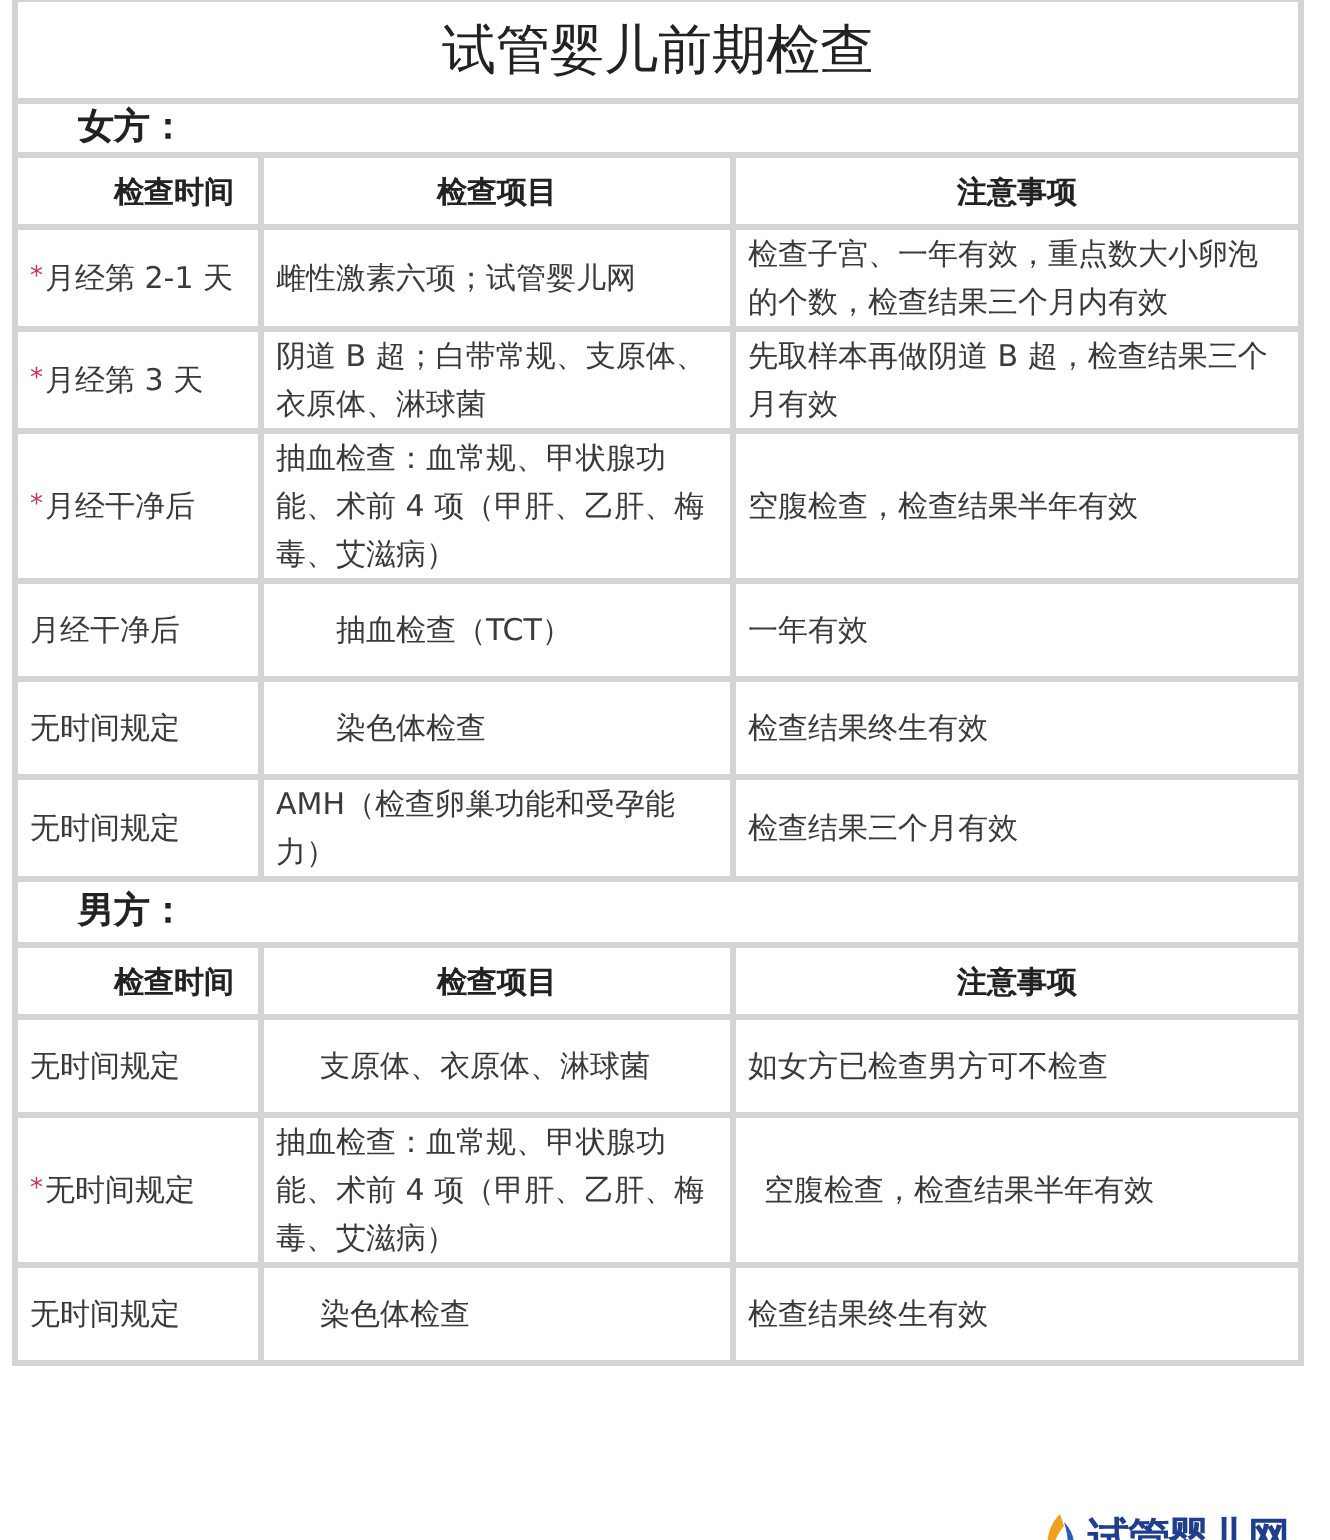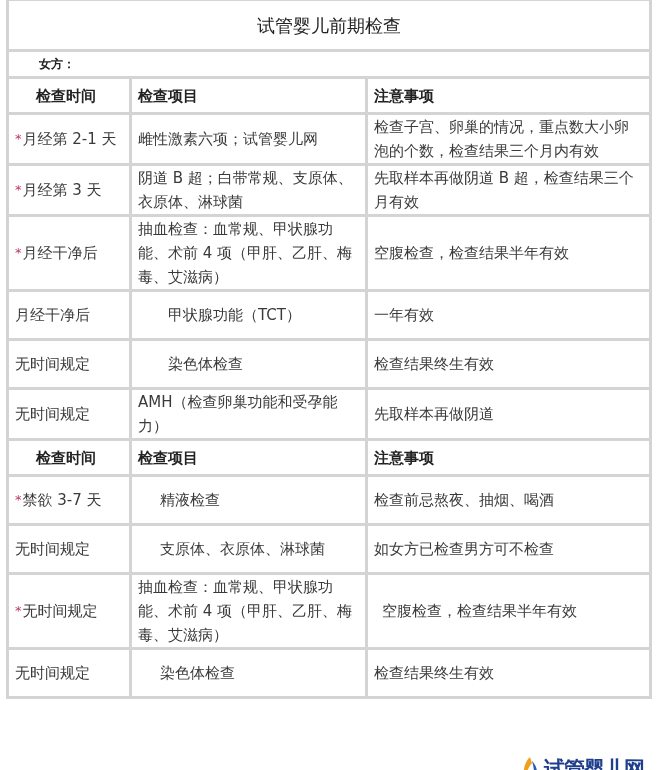--- a/index.html
+++ b/index.html
@@ -26,37 +26,38 @@
     line-height: 24px;
     vertical-align: middle;
     color: #3a3a3a;
   }
   col.c1 { width: 123px; }
   col.c2 { width: 236px; }
   col.c3 { width: 284px; }
   .title-cell {
     height: 46px;
     text-align: center;
-    font-size: 18px;
+    font-size: 27px;
     color: #222;
     padding-top: 2px;
   }
   .section-cell {
     height: 22px;
     font-weight: bold;
-    font-size: 12px;
+    font-size: 18px;
     padding-left: 30px;
     color: #222;
   }
   .hdr td {
     height: 33px;
     font-weight: bold;
+    text-align: center;
     color: #222;
   }
-  .hdr td.h1 { text-align: center; padding-right: 12px; }
+  .hdr td.h1 { text-align: right; padding-right: 12px; }
   .star { color: #c0395a; font-size: 13px; vertical-align: top; margin-right: 1px; }
   .indent { padding-left: 36px; }
   .indent2 { padding-left: 28px; }
   .r-two td { height: 48px; }
   .r-three td { height: 72px; margin-left: 44px; }
   .r-single td { height: 46px; }
   .watermark {
     position: absolute; left: 518px; top: 750px;
     width: 147px; height: 39px;
     display: flex; align-items: flex-end;
@@ -94,59 +95,57 @@
     </tr>
     <tr class="hdr">
       <td class="h1">检查时间</td>
       <td>检查项目</td>
       <td>注意事项</td>
     </tr>
 
     <tr class="r-two">
       <td><span class="star">*</span><span>月经第 2-1 天</span></td>
       <td>雌性激素六项；试管婴儿网</td>
-      <td>检查子宫、卵巢的情况，重点数大小卵泡的个数，检查结果三个月内有效</td>
+      <td>检查子宫、一年有效，重点数大小卵泡的个数，检查结果三个月内有效</td>
     </tr>
     <tr class="r-two">
       <td><span class="star">*</span><span>月经第 3 天</span></td>
       <td>阴道 B 超；白带常规、支原体、衣原体、淋球菌</td>
       <td>先取样本再做阴道 B 超，检查结果三个月有效</td>
     </tr>
     <tr class="r-three">
       <td><span class="star">*</span><span>月经干净后</span></td>
       <td>抽血检查：血常规、甲状腺功能、术前 4 项（甲肝、乙肝、梅毒、艾滋病）</td>
       <td>空腹检查，检查结果半年有效</td>
     </tr>
     <tr class="r-single">
       <td>月经干净后</td>
-      <td class="indent">甲状腺功能（TCT）</td>
+      <td class="indent">抽血检查（TCT）</td>
       <td>一年有效</td>
     </tr>
     <tr class="r-single">
       <td>无时间规定</td>
       <td class="indent">染色体检查</td>
       <td>检查结果终生有效</td>
     </tr>
     <tr class="r-two">
       <td>无时间规定</td>
       <td>AMH（检查卵巢功能和受孕能力）</td>
-      <td>先取样本再做阴道</td>
+      <td>检查结果三个月有效</td>
     </tr>
 
+    <tr>
+      <td colspan="3" class="section-cell" style="height:30px">男方：</td>
+    </tr>
     <tr class="hdr">
       <td class="h1">检查时间</td>
       <td>检查项目</td>
       <td>注意事项</td>
     </tr>
 
-    <tr class="r-single">
-      <td><span class="star">*</span><span>禁欲 3-7 天</span></td>
-      <td class="indent2">精液检查</td>
-      <td>检查前忌熬夜、抽烟、喝酒</td>
-    </tr>
     <tr class="r-single">
       <td>无时间规定</td>
       <td class="indent2">支原体、衣原体、淋球菌</td>
       <td>如女方已检查男方可不检查</td>
     </tr>
     <tr class="r-three">
       <td><span class="star">*</span><span>无时间规定</span></td>
       <td>抽血检查：血常规、甲状腺功能、术前 4 项（甲肝、乙肝、梅毒、艾滋病）</td>
       <td class="indent2" style="padding-left:14px">空腹检查，检查结果半年有效</td>
     </tr>

